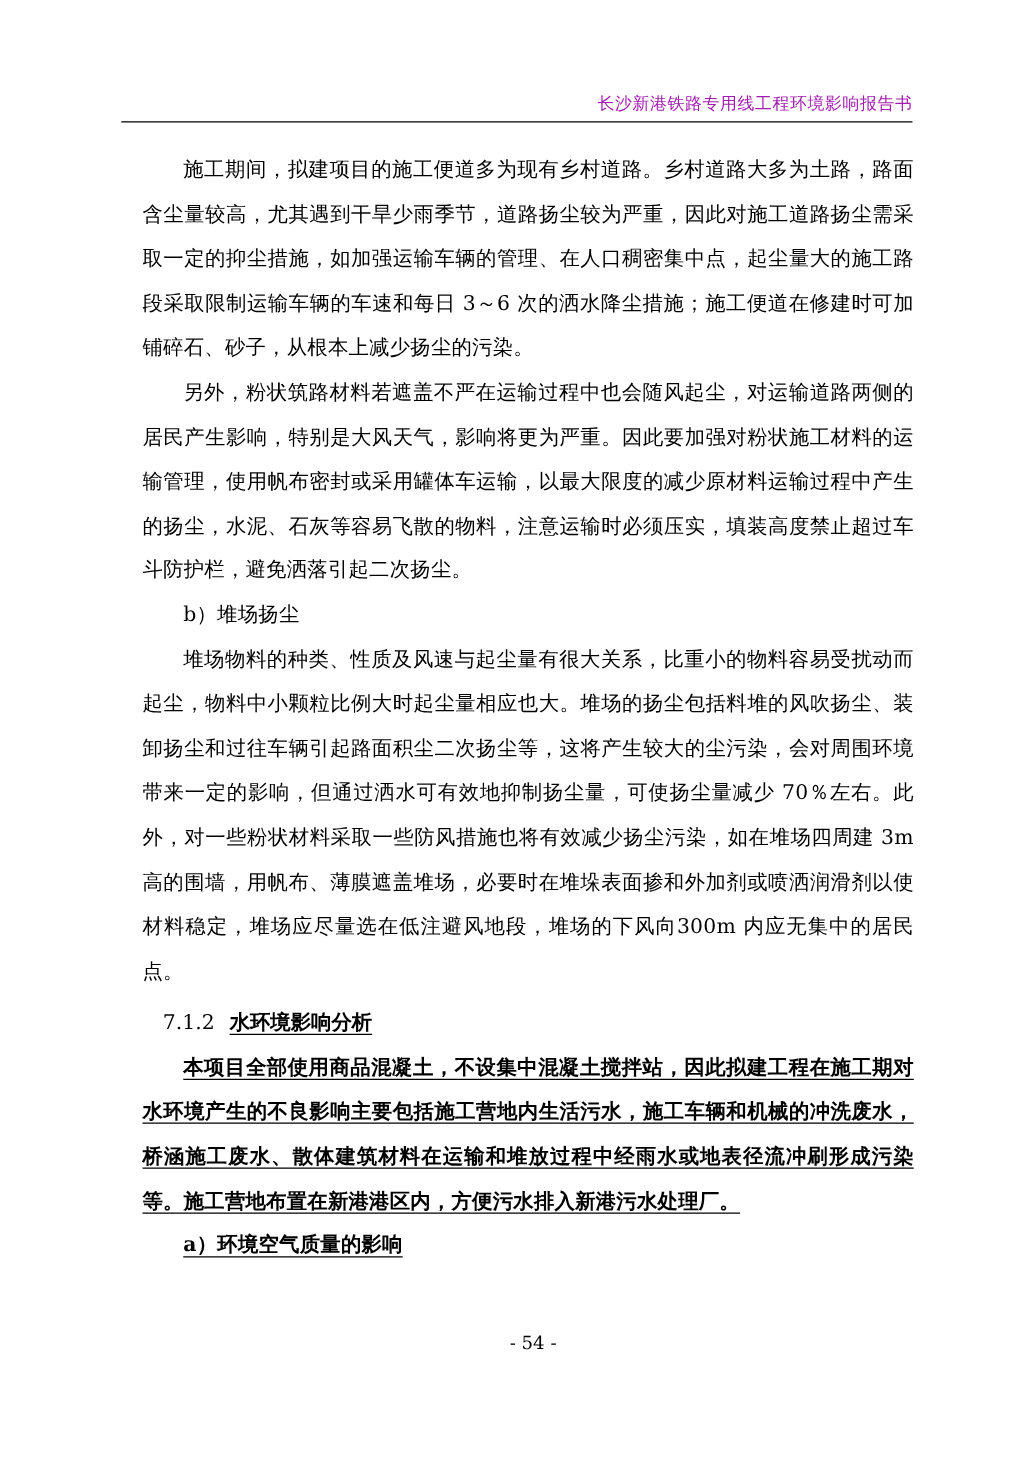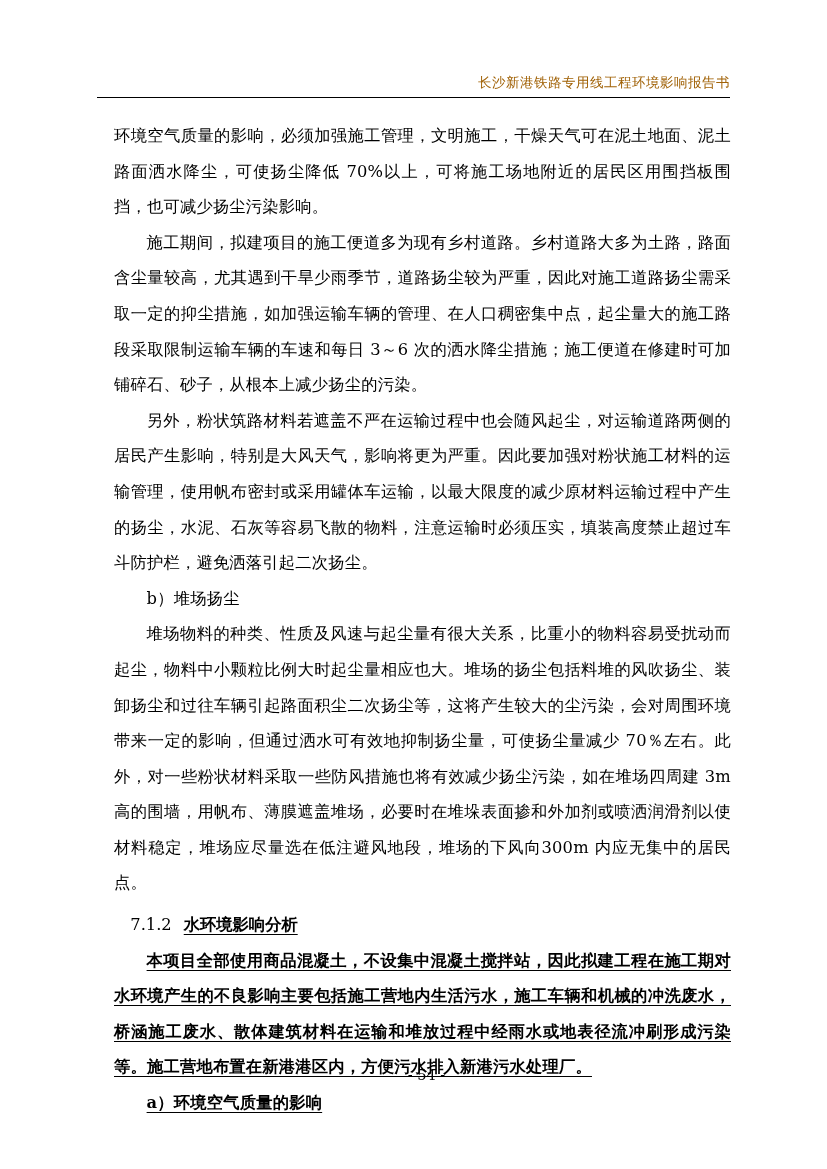--- a/index.html
+++ b/index.html
@@ -18,21 +18,21 @@
     color: #000000;
     overflow: hidden;
   }
   .header {
     position: absolute;
     top: 74px;
     right: 97px;
     font-size: 13.5px;
     font-family: "DejaVu Sans", "Liberation Sans", sans-serif;
     letter-spacing: 0.5px;
-    color: #a16207;
+    color: #a21caf;
     white-space: nowrap;
   }
   .header-rule {
     position: absolute;
     top: 97px;
     left: 97px;
     right: 97px;
     border-bottom: 1px solid #000;
   }
   .body {
@@ -86,21 +86,20 @@
 </head>
 <body>
 
 <div class="page">
 
   <div class="header">长沙新港铁路专用线工程环境影响报告书</div>
   <div class="header-rule"></div>
 
   <div class="body">
 
-    <p>环境空气质量的影响，必须加强施工管理，文明施工，干燥天气可在泥土地面、泥土路面洒水降尘，可使扬尘降低 70%以上，可将施工场地附近的居民区用围挡板围挡，也可减少扬尘污染影响。</p>
 
     <p class="indent">施工期间，拟建项目的施工便道多为现有乡村道路。乡村道路大多为土路，路面含尘量较高，尤其遇到干旱少雨季节，道路扬尘较为严重，因此对施工道路扬尘需采取一定的抑尘措施，如加强运输车辆的管理、在人口稠密集中点，起尘量大的施工路段采取限制运输车辆的车速和每日 3～6 次的洒水降尘措施；施工便道在修建时可加铺碎石、砂子，从根本上减少扬尘的污染。</p>
 
     <p class="indent">另外，粉状筑路材料若遮盖不严在运输过程中也会随风起尘，对运输道路两侧的居民产生影响，特别是大风天气，影响将更为严重。因此要加强对粉状施工材料的运输管理，使用帆布密封或采用罐体车运输，以最大限度的减少原材料运输过程中产生的扬尘，水泥、石灰等容易飞散的物料，注意运输时必须压实，填装高度禁止超过车斗防护栏，避免洒落引起二次扬尘。</p>
 
     <p class="indent">b）堆场扬尘</p>
 
     <p class="indent">堆场物料的种类、性质及风速与起尘量有很大关系，比重小的物料容易受扰动而起尘，物料中小颗粒比例大时起尘量相应也大。堆场的扬尘包括料堆的风吹扬尘、装卸扬尘和过往车辆引起路面积尘二次扬尘等，这将产生较大的尘污染，会对周围环境带来一定的影响，但通过洒水可有效地抑制扬尘量，可使扬尘量减少 70％左右。此外，对一些粉状材料采取一些防风措施也将有效减少扬尘污染，如在堆场四周建 3m 高的围墙，用帆布、薄膜遮盖堆场，必要时在堆垛表面掺和外加剂或喷洒润滑剂以使材料稳定，堆场应尽量选在低注避风地段，堆场的下风向300m 内应无集中的居民点。</p>
 
     <div class="section-head">

